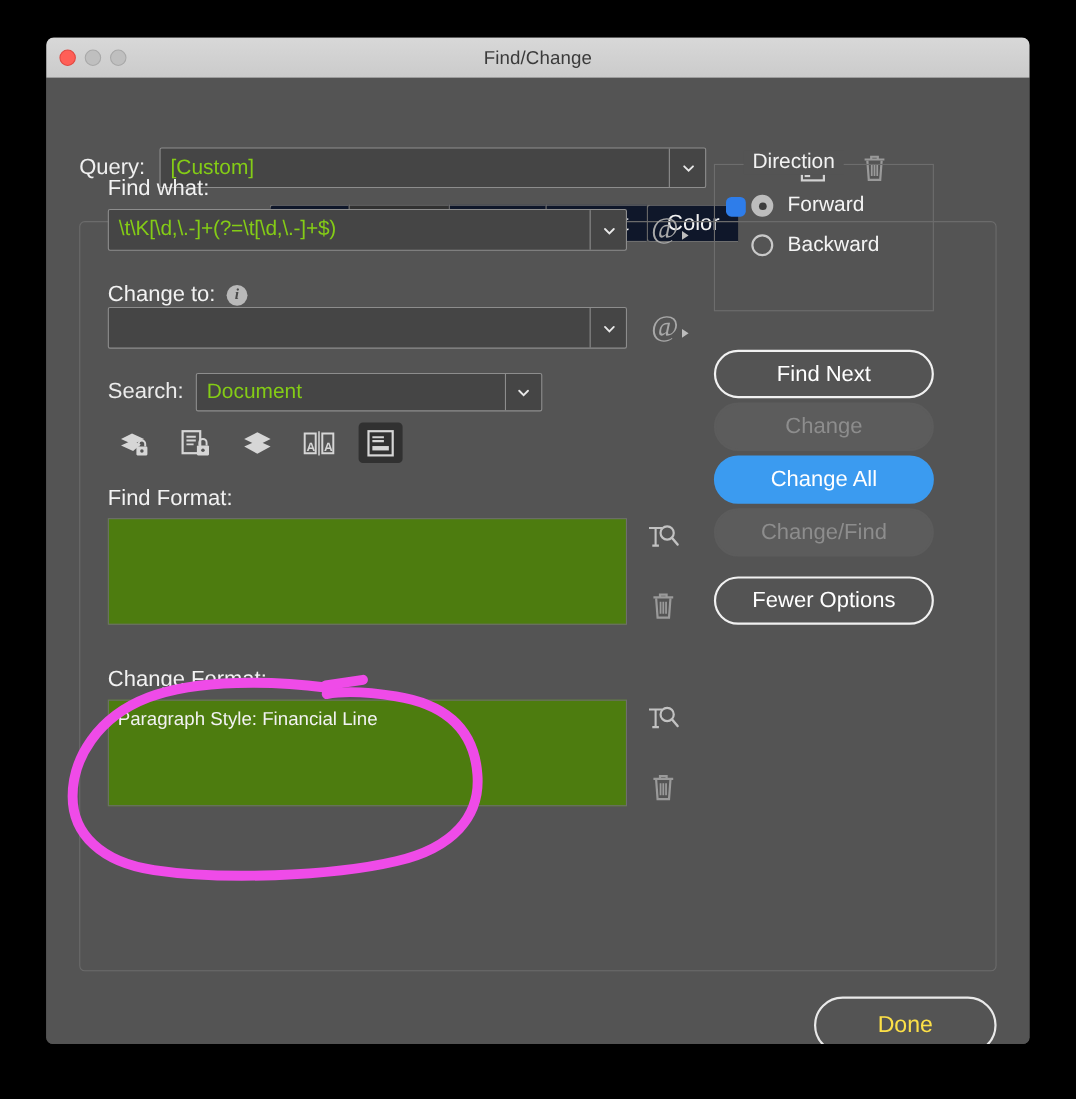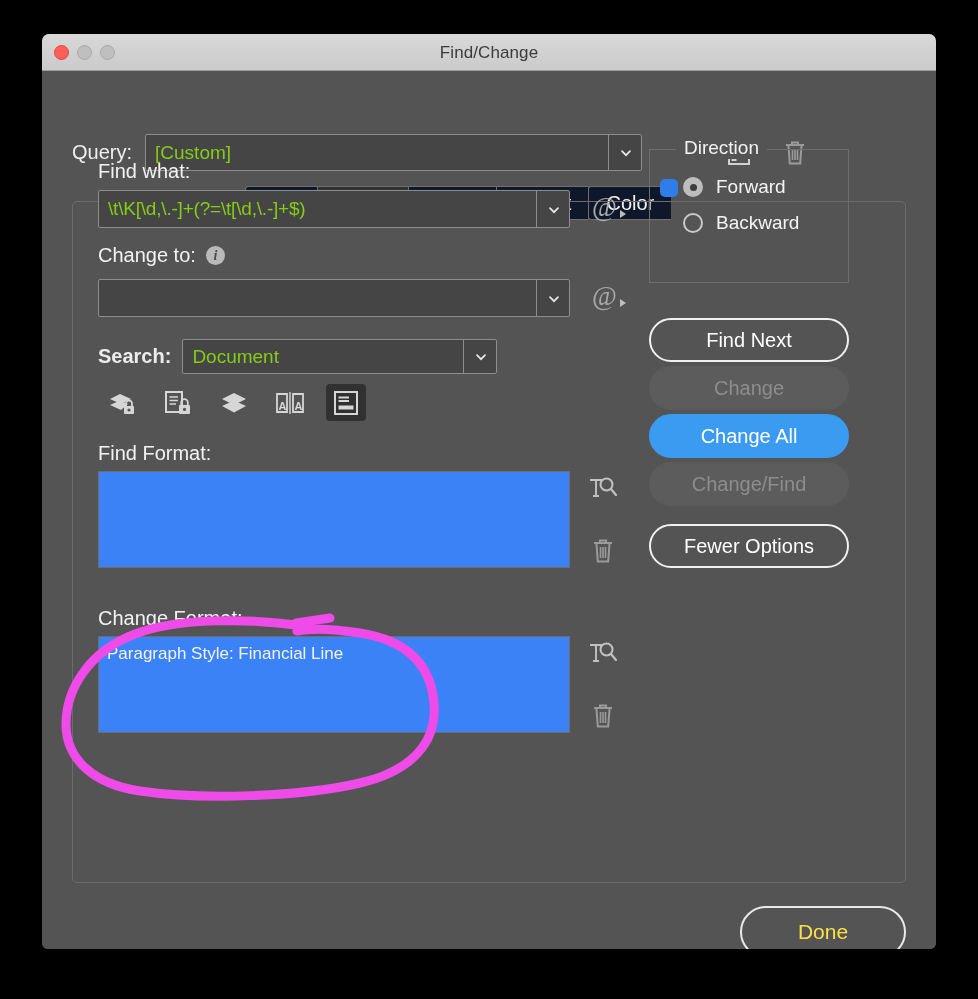--- a/index.html
+++ b/index.html
@@ -99,50 +99,50 @@
   }
 
   
   .lbl { font-size: 20px; color: #f2f2f2; }
 
   .find-what-label { position: absolute; left: 56px; top: 89px; }
   #findwhat-combo { position: absolute; left: 56px; top: 119px; width: 472px; height: 38px; }
   #findwhat-combo .cvalue { flex: 1; font-size: 19px; letter-spacing: -.2px; }
   .at-1 { position: absolute; left: 549px; top: 120px; }
 
-  .change-to-label { position: absolute; left: 56px; top: 173px; display: flex; align-items: center; gap: 10px; }
+  .change-to-label { position: absolute; left: 56px; top: 186px; display: flex; align-items: center; gap: 10px; }
   .info-dot {
     width: 19px; height: 19px; border-radius: 50%;
     background: #b9b9b9; color: #4a4a4a;
     font-size: 14px; font-weight: bold; font-style: italic;
     display: flex; align-items: center; justify-content: center;
     font-family: "Liberation Serif", serif;
   }
   #changeto-combo { position: absolute; left: 56px; top: 208px; width: 472px; height: 38px; }
   #changeto-combo .cvalue { flex: 1; }
   .at-2 { position: absolute; left: 549px; top: 209px; }
 
   .search-row { position: absolute; left: 56px; top: 268px; display: flex; align-items: center; }
-  .search-label { font-size: 20px; margin-right: 11px; font-weight: bold; }
+  .search-label { font-size: 20px; margin-right: 11px; }
   #search-combo { width: 315px; height: 35px; }
   #search-combo .cvalue { flex: 1; font-size: 19px; }
 
   .opt-icons { position: absolute; left: 60px; top: 313px; display: flex; gap: 16px; }
   .opt-btn {
     width: 40px; height: 37px; border-radius: 4px;
     display: flex; align-items: center; justify-content: center;
   }
   .opt-btn.on { background: #313131; }
 
   .find-format-label { position: absolute; left: 56px; top: 371px; }
   .fmt-box {
     position: absolute; left: 56px;
     width: 472px; height: 97px;
     border: 1px solid #6e6e6e;
-    background: #3b82f6;
+    background: #4d7c0f;
     padding: 6px 8px;
   }
   #find-format-box { top: 400px; }
   #change-format-box { top: 565px; }
   .fmt-line { font-size: 17px; color: #f2f2f2; line-height: 21px; }
 
   .change-format-label { position: absolute; left: 56px; top: 536px; }
 
   .fmt-side { position: absolute; left: 544px; display: flex; flex-direction: column; }
   #find-format-side { top: 400px; height: 97px; }

